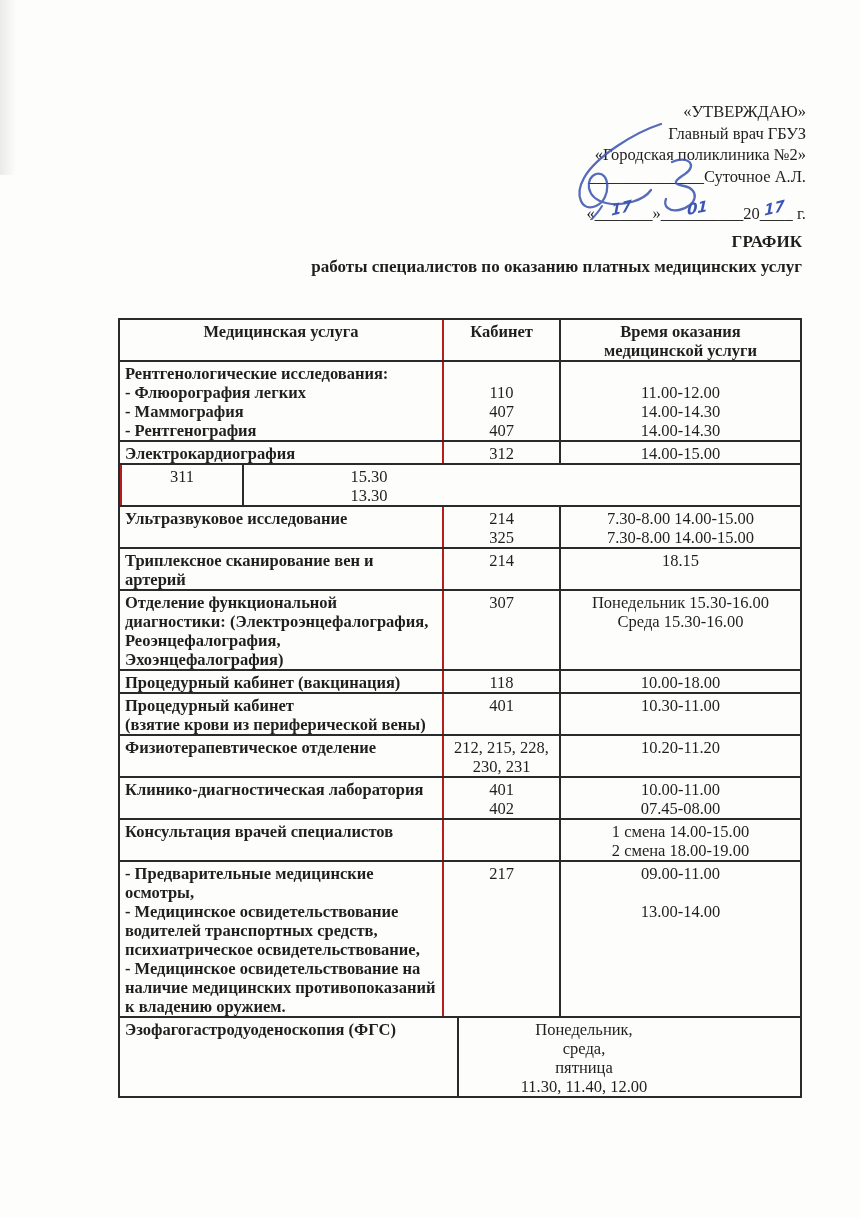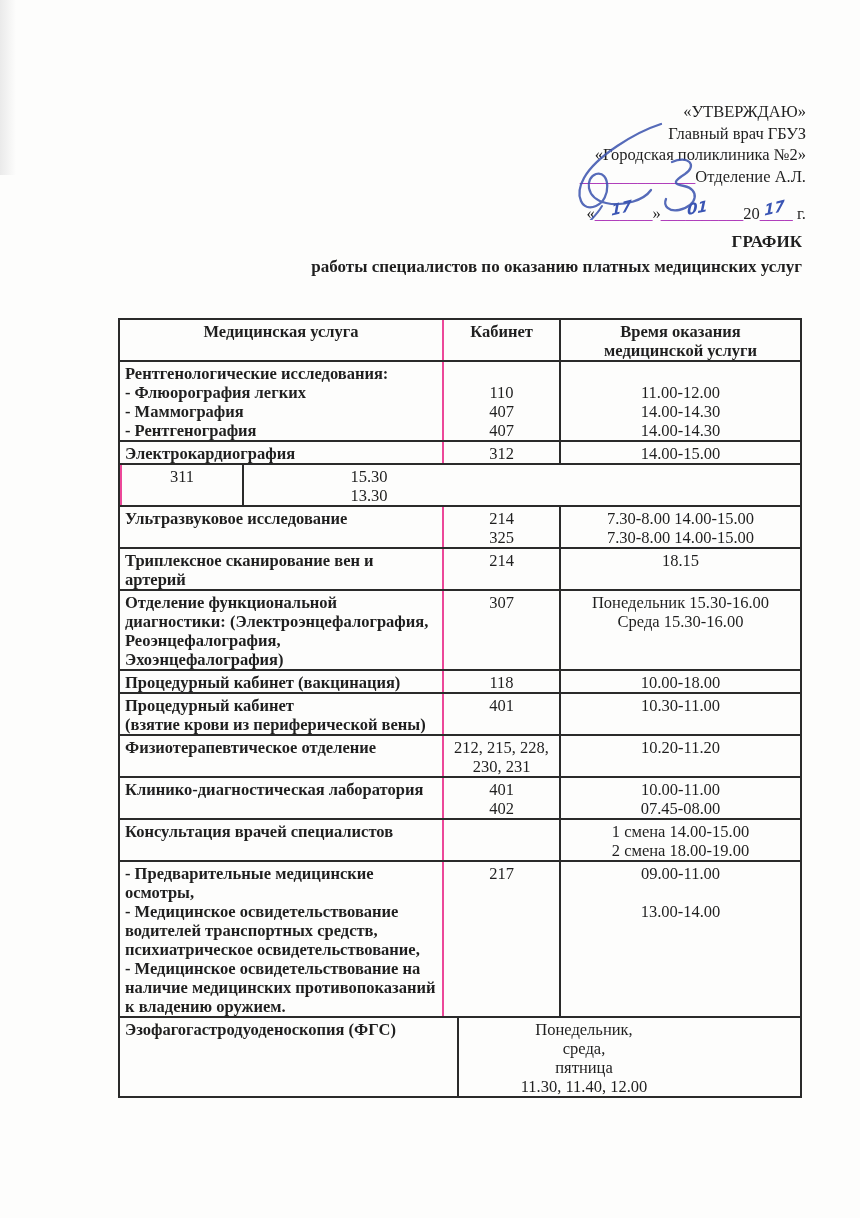--- a/index.html
+++ b/index.html
@@ -8,55 +8,55 @@
     font-family:"Liberation Serif",serif;color:#1f1f1f;overflow:hidden;
   }
   .scan-edge{position:absolute;left:0;top:0;width:16px;height:175px;
     background:linear-gradient(90deg,#eaeaea,rgba(255,255,255,0));}
 
   
   .approval{position:absolute;top:101px;right:54px;text-align:right;
     font-size:16.5px;line-height:21.5px;white-space:nowrap;}
   .approval .date-line{margin-top:16px;}
   .rel{position:relative;display:inline-block;letter-spacing:0;}
-  .underl{color:#a21caf;}
+  .underl{color:#000000;}
   .hand{position:absolute;color:#3a55b4;font-family:"DejaVu Sans",sans-serif;
     font-style:italic;font-weight:bold;font-size:15px;white-space:nowrap;}
   .hand.day{left:16px;top:-5px;transform:rotate(-14deg) skewX(-14deg);}
   .hand.month{left:26px;top:-5px;transform:rotate(-10deg) skewX(-12deg);}
   .hand.year{left:4px;top:-5px;transform:rotate(-14deg) skewX(-14deg);}
 
   .sig-svg{position:absolute;left:558px;top:120px;pointer-events:none;}
 
   
   .title{position:absolute;left:118px;top:229px;width:684px;text-align:right;
     font-weight:bold;font-size:17px;line-height:25px;}
 
   
   .tbl{position:absolute;left:118px;top:318px;width:684px;
     border:2px solid #2a2a2a;font-size:16.5px;box-sizing:border-box;}
   .trow{display:flex;border-top:2px solid #2a2a2a;}
   .trow.first{border-top:none;}
   .cell{box-sizing:border-box;padding:2px 5px 0 5px;}
   .cell.service{width:337px;font-weight:bold;text-align:left;}
-  .cell.cabinet{width:122px;border-left:2px solid #ec4899;text-align:center;}
+  .cell.cabinet{width:122px;border-left:2px solid #b91c1c;text-align:center;}
   .cell.time{width:252px;border-left:2px solid #2a2a2a;text-align:center;}
   .thead .cell{font-weight:bold;text-align:center;}
   .line{line-height:19px;min-height:19px;white-space:nowrap;}
 </style>
 </head>
 <body>
 
 <div class="scan-edge"></div>
 
 <div class="approval">
   <div>«УТВЕРЖДАЮ»</div>
   <div>Главный врач ГБУЗ</div>
   <div>«Городская поликлиника №2»</div>
-  <div><span class="underl">______________</span><span>Отделение А.Л.</span></div>
+  <div><span class="underl">______________</span><span>Суточное А.Л.</span></div>
   <div class="date-line"><span>«</span><span class="rel"><span class="underl">_______</span><span class="hand day">17</span></span><span>»</span><span class="rel"><span class="underl">__________</span><span class="hand month">01</span></span><span>20</span><span class="rel"><span class="underl">____</span><span class="hand year">17</span></span><span> г.</span></div>
 </div>
 
 <svg class="sig-svg" width="160" height="100" viewBox="0 0 160 100">
   <g fill="none" stroke="#3f57b0" stroke-width="2.3" stroke-linecap="round" opacity="0.88">
     <path d="M103,4 C78,12 38,36 26,58 C16,76 24,92 38,86 C54,79 52,50 38,54 C27,58 27,78 48,83 C66,87 86,80 93,70"></path>
     <path d="M114,42 C130,35 140,45 127,54 C116,61 114,64 126,66 C142,69 140,86 121,90 C111,92 105,86 108,79"></path>
     <path d="M44,86 C40,93 34,99 30,103" stroke-width="2"></path>
   </g>
 </svg>

